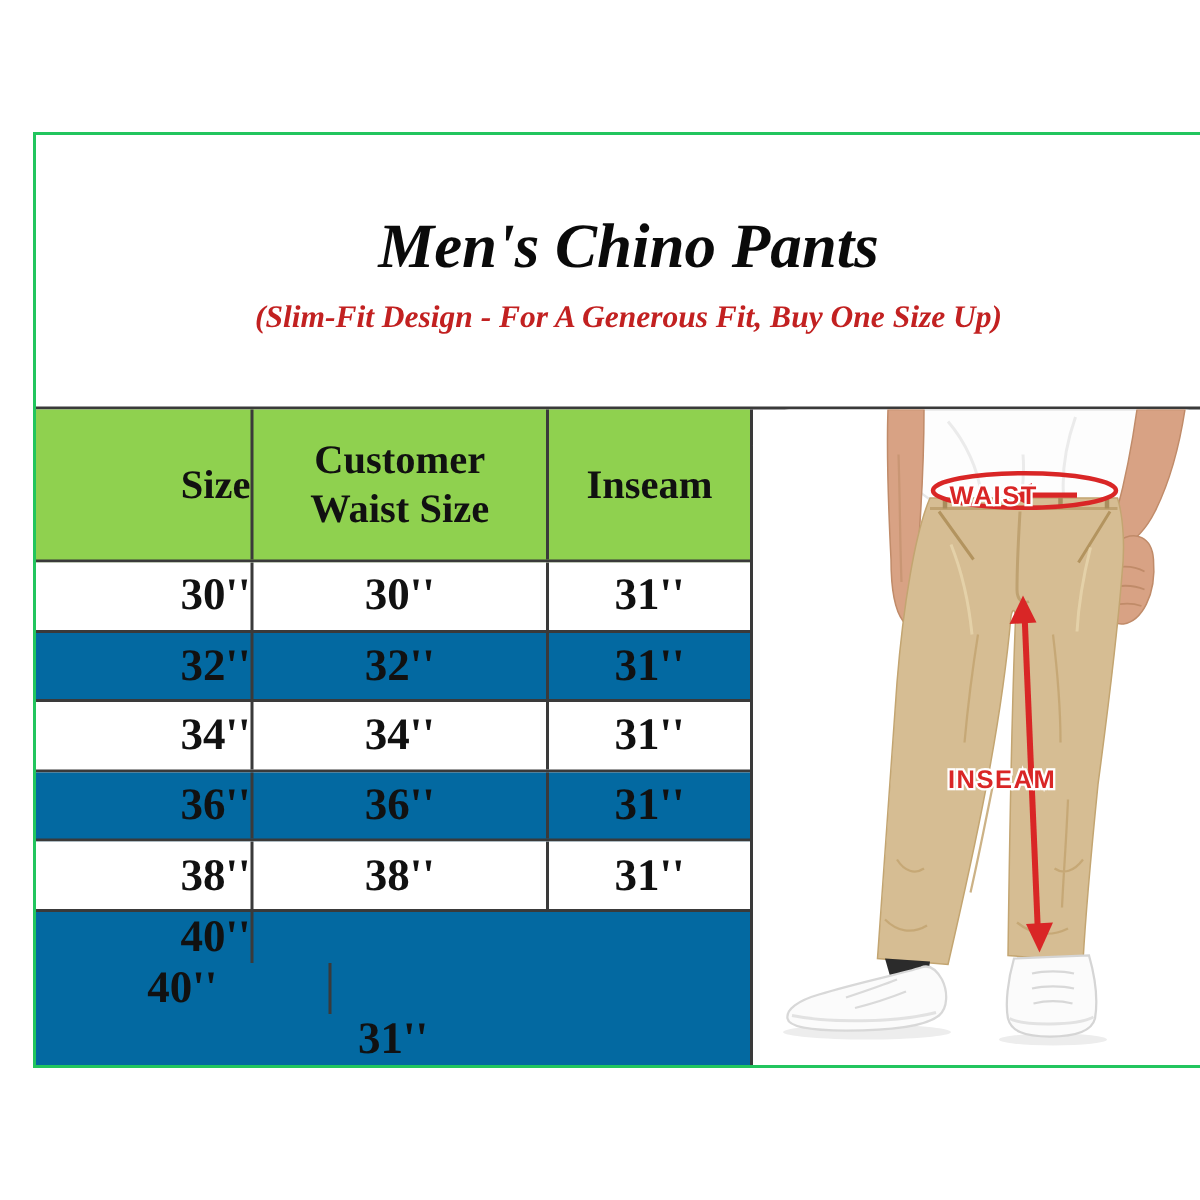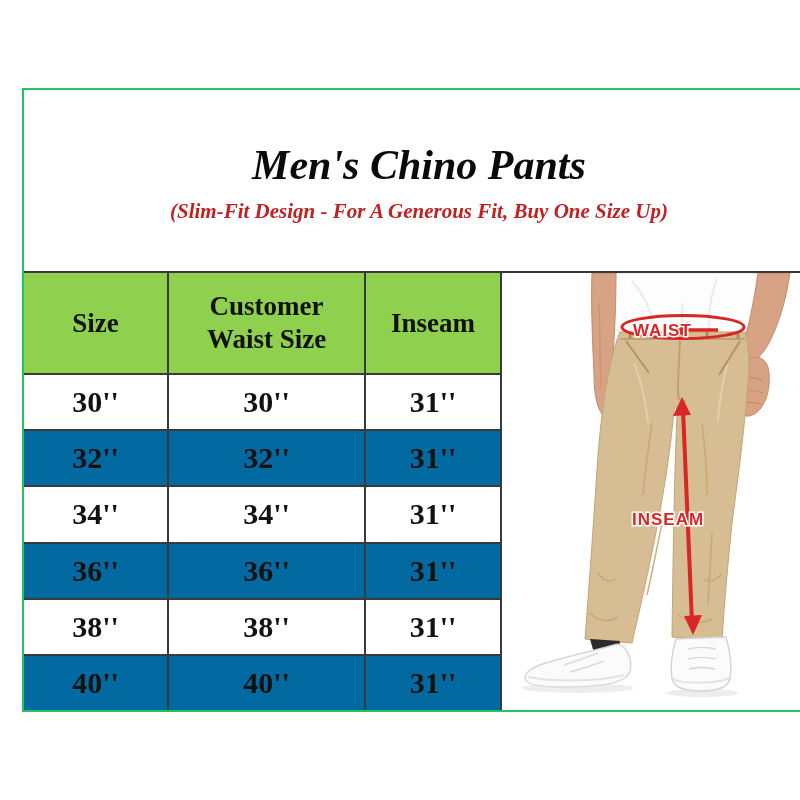--- a/index.html
+++ b/index.html
@@ -25,28 +25,28 @@
     margin-top:5px;font-size:21px;line-height:30px;font-weight:bold;font-style:italic;
     color:#c22121;white-space:nowrap;
   }
   
   .content{flex:1;display:flex;border-top:2px solid #3a3a3a;min-height:0;}
   .size-table{
     width:478px;box-sizing:border-box;border-right:2px solid #3a3a3a;
     display:flex;flex-direction:column;
   }
   .t-row{display:flex;border-bottom:2px solid #3a3a3a;}
-  .t-row:last-child{border-bottom:none;}
+  .t-row:last-child{border-bottom:none;flex-direction:column;}
   .t-head{height:100px;background:#8fd14f;flex:none;}
   .t-body{flex:1;}
   .t-cell{
     display:flex;align-items:center;justify-content:center;text-align:center;
     box-sizing:border-box;font-weight:bold;color:#111;
   }
-  .c1{width:145px;border-right:2px solid #3a3a3a;}
+  .c1{width:145px;border-right:2px solid #3a3a3a;justify-content:flex-end;}
   .c2{width:197px;border-right:2px solid #3a3a3a;align-items:center;}
   .c3{flex:1;}
   .t-head .t-cell{font-size:27px;line-height:33px;}
   .t-head .wrap{display:inline-block;max-width:160px;}
   .t-body .t-cell{font-size:30px;}
   .row-blue{background:#0369a1;}
   .row-white{background:#ffffff;}
   
   .photo-panel{flex:1;position:relative;background:#ffffff;min-width:0;border-radius:24px;}
   .photo-panel svg{position:absolute;inset:0;width:100%;height:100%;display:block;}

